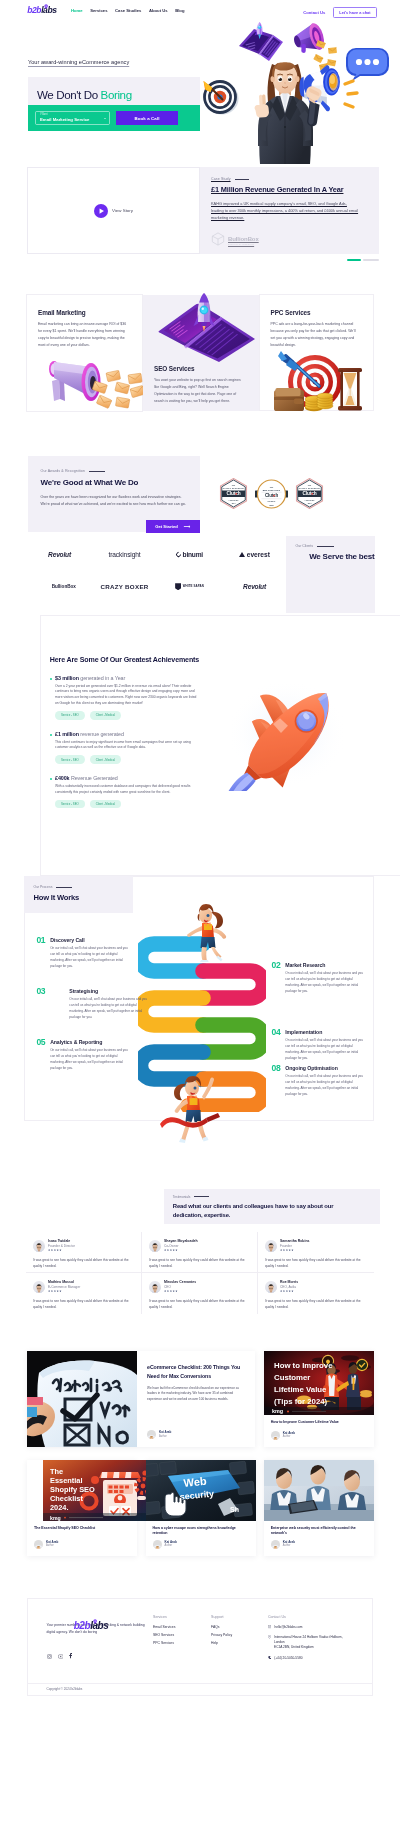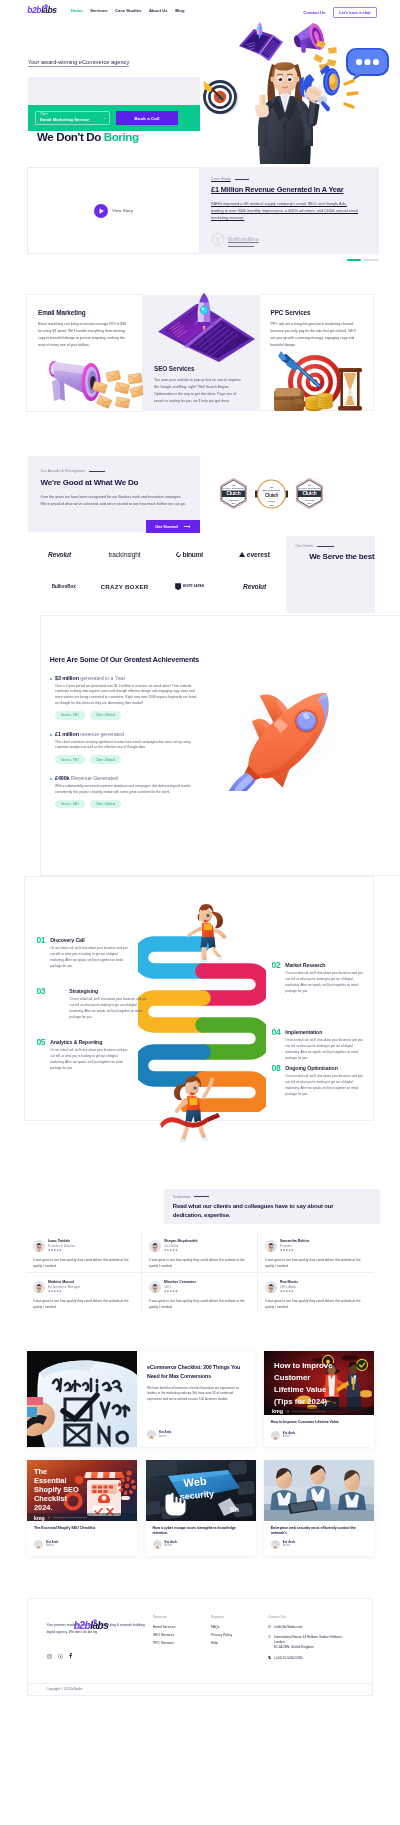--- a/index.html
+++ b/index.html
@@ -19,21 +19,21 @@
   .navlink.active { color:#00c48c; }
   .navright { position:absolute; right:23.5px; top:7px; display:flex; align-items:center; gap:8px; }
   .navcontact { font-size:4.2px; color:#6d3bf5; font-weight:600; }
   .navcta { font-size:3.9px; color:#6d3bf5; font-weight:600; border:0.6px solid #9d7df8; border-radius:1.4px; padding:0 5px; height:11px; display:flex; align-items:center; line-height:1;}
 
   
   .hero { position:relative; height:137px; }
   .hero-eyebrow { position:absolute; left:28px; top:34px; font-size:5.6px; color:#2b2b45; font-weight:400; letter-spacing:.02px;}
   .hero-eyebrow u { text-decoration:underline; text-underline-offset:1.8px; text-decoration-thickness:.35px; text-decoration-color:#9a9ab0;}
   .hero-box { position:absolute; left:28px; top:52px; width:172px; height:28px; background:#f2f0f7; }
-  .hero-title { position:absolute; left:9px; top:11px; font-size:11.6px; font-weight:700; letter-spacing:-.4px; color:#16163f; white-space:nowrap;margin-top:42px; }
+  .hero-title { position:absolute; left:9px; top:11px; font-size:11.6px; font-weight:400; letter-spacing:-.4px; color:#16163f; white-space:nowrap; }
   .hero-title .g { color:#00c48c; }
   .hero-bar { position:absolute; left:28px; top:80px; width:172px; height:26px; background:#0ac98f; display:flex; align-items:center; padding:0 7px; }
   .hero-select { width:75px; height:14px; border:0.6px solid rgba(255,255,255,.5); border-radius:1.6px; position:relative; padding:2px 4px 0 4px; }
   .hero-select .lab { font-size:2.6px; color:rgba(255,255,255,.8); line-height:1.1; }
   .hero-select .val { font-size:4.3px; color:#fff; font-weight:700; line-height:1.5; }
   .hero-select .chev { position:absolute; right:3.5px; top:5.8px; width:0; height:0; border-left:1.6px solid transparent; border-right:1.6px solid transparent; border-top:1.9px solid rgba(255,255,255,.9); }
   .hero-btn { margin-left:6px; width:62px; height:14px; background:#5b21e8; display:flex; align-items:center; justify-content:center; font-size:4.4px; font-weight:700; color:#fff; letter-spacing:.1px;}
   .hero-art { position:absolute; left:200px; top:-25px; width:200px; height:175px; }
 
   
@@ -174,21 +174,21 @@
   .bl-an { display:flex; flex-direction:column; line-height:1; }
   .bl-an b { font-size:3px; color:#2b3a66; font-weight:700; }
   .bl-an i { font-size:2.6px; color:#8d8da0; font-style:normal; margin-top:1.2px; }
   .bl-card { position:absolute; background:#fff; box-shadow:0 1px 6px rgba(20,20,50,.07); }
   .bl-card .bl-t { font-size:3.6px; font-weight:700; color:#16163f; line-height:1.5; padding:5px 7px 0 7px; letter-spacing:-.05px;}
   .bl-card .bl-auth { left:7px; bottom:7px; }
   .bl-img { overflow:hidden; }
   .bl-card.p1 { left:263.75px; top:25px; width:110px; height:96px; }
   .bl-card.p1 .bl-img { width:110px; height:64px; }
   .bl-card.p2 { left:27.1px; top:133.6px; width:110px; height:96px; }
-  .bl-card.p2 .bl-img { width:126px; height:61.5px; }
+  .bl-card.p2 .bl-img { width:126px; height:61.5px;text-align:right; }
   .bl-card.p3 { left:145.5px; top:133.6px; width:110px; height:96px; }
   .bl-card.p3 .bl-img { width:110px; height:61.5px; }
   .bl-card.p4 { left:263.75px; top:133.6px; width:110px; height:96px; }
   .bl-card.p4 .bl-img { width:110px; height:61.5px; }
 
   
   .cta { position:relative; height:100px; }
   .cta-left { position:absolute; left:27px; top:25.2px; width:171px; height:56.8px; background:#f2f0f7; padding:16px 0 0 17px; }
   .cta-l1 { font-size:9.6px; font-weight:700; color:#16163f; letter-spacing:-.3px; }
   .cta-l1 b { color:#00c48c; font-weight:700; }
@@ -911,20 +911,27 @@
 
   <path d="M48 114 C44 126 46 140 52 152 C60 140 62 126 60 114 Z" fill="url(#rkflame)"></path>
   <path d="M51 114 C49 124 50 135 53 144 C57 135 58 124 57 114 Z" fill="#aab6fc"></path>
 </g>
 </svg>
 </div>
   </div>
 
   <div class="pr">
     <div class="pr-card"></div>
+    <div class="pr-panel">
+      <div class="pr-eyebrow">
+          <span>Our Process</span>
+          <i class="rule"></i>
+        </div>
+      <div class="pr-title">How It Works</div>
+    </div>
     <div class="pr-art"><svg width="128" height="176" viewBox="0 0 128 176" xmlns="http://www.w3.org/2000/svg">
 <g fill="none" stroke-width="15.6" stroke-linecap="round" stroke-linejoin="round">
   <path d="M65 8 H16 A13 13 0 0 0 16 35 H65" stroke="#2eb3e4"></path>
   <path d="M65 35 H112 A13.5 13.5 0 0 1 112 62 H65" stroke="#e5245e"></path>
   <path d="M65 62 H16 A13 13 0 0 0 16 89 H65" stroke="#f9b420"></path>
   <path d="M65 89 H112 A13.5 13.5 0 0 1 112 116 H65" stroke="#4fa828"></path>
   <path d="M65 116 H16 A13 13 0 0 0 16 143 H65" stroke="#1b7fba"></path>
   <path d="M65 143 H112 A13.5 13.5 0 0 1 112 170 H50" stroke="#f58220"></path>
 </g>
 </svg>

